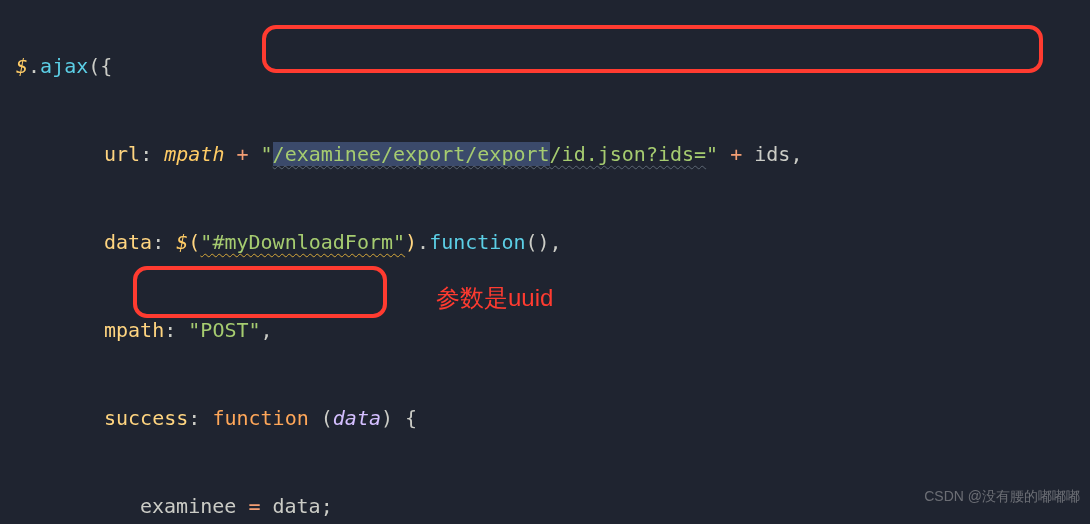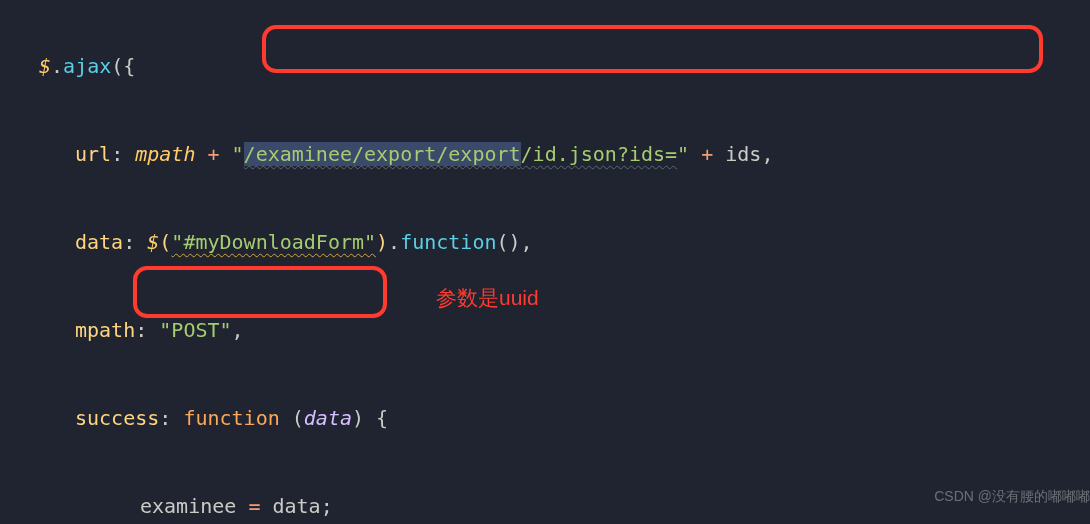--- a/index.html
+++ b/index.html
@@ -14,23 +14,23 @@
     color: #cbccc6;
     overflow: hidden;
     position: relative;
   }
   .code-container {
     padding: 0;
     white-space: pre;
   }
   .line {
     display: block;
-    padding-left: 39px;
+    padding-left: 16px;
   }
-  .indent1 { padding-left: 75px; }
+  .indent1 { padding-left: 104px; }
   .indent2 { padding-left: 140px; }
   
   .c-default { color: #cbccc6; }
   .c-keyword { color: #ffd580; } 
   .c-special { color: #ffa759; text-align: center; } 
   .c-var { color: #ffcc66; font-style: italic;} 
   .c-italic { font-style: italic;}
   .c-string { color: #a6cc70; } 
   .c-call { color: #5ccfe6; } 
   .c-param { color: #d4bfff; font-style: italic; } 
@@ -55,26 +55,26 @@
   .highlight-box {
     position: absolute;
     border: 4px solid #ff3b30;
     border-radius: 14px;
     pointer-events: none;
   }
   .annotation-text {
     position: absolute;
     color: #ff3b30;
     font-family: sans-serif;
-    font-size: 21px;
+    font-size: 24px;
     pointer-events: none;
   }
   .watermark {
     position: absolute;
-    right: 0;
+    right: 10px;
     bottom: 6px;
     font-family: sans-serif;
     font-size: 14px;
     color: rgba(200,200,200,0.45);
     pointer-events: none;
   }
 </style>
 </head>
 <body>
 

